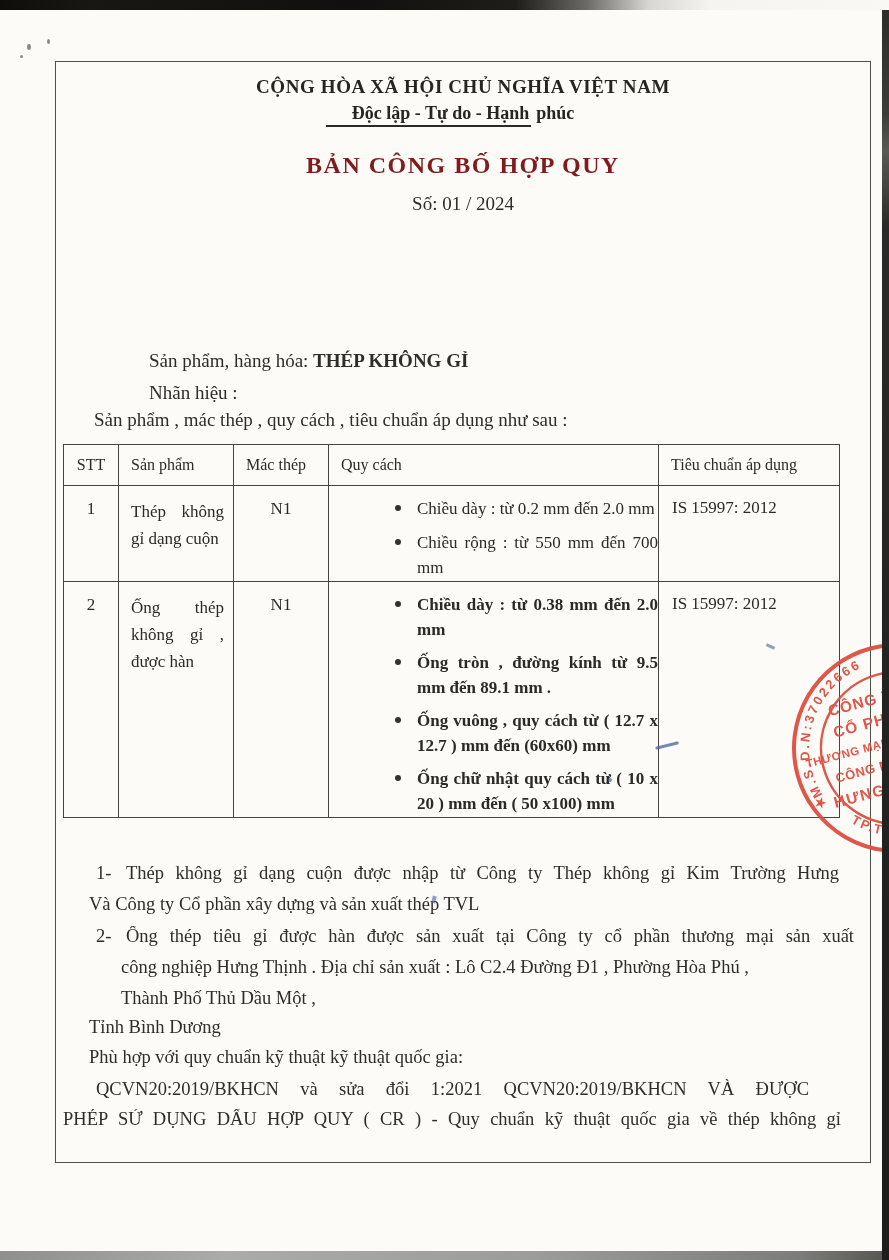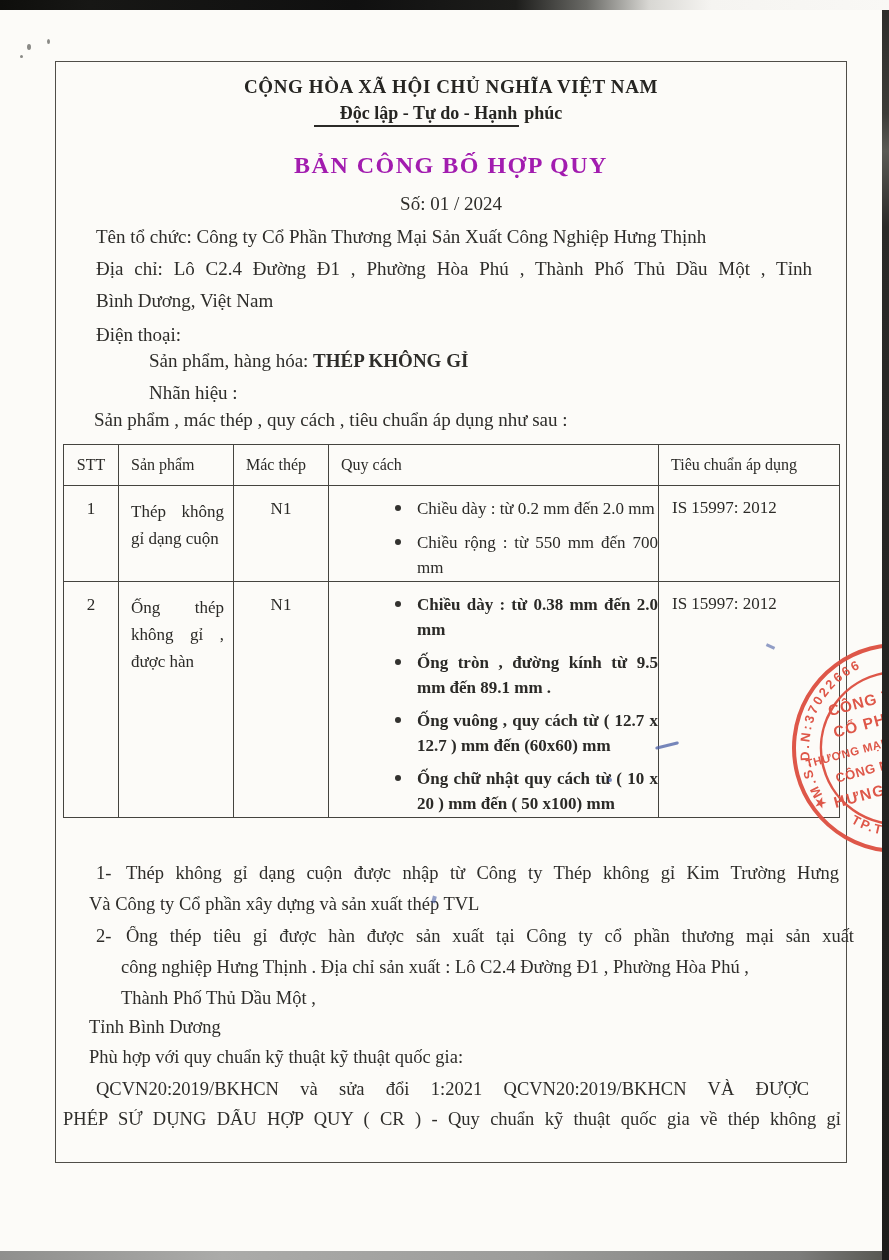--- a/index.html
+++ b/index.html
@@ -13,28 +13,28 @@
   .scan-top{position:absolute;left:0;top:0;width:889px;height:10px;z-index:11;
     background:linear-gradient(90deg,#0e0e0c 0%,#171715 10%,#101010 40%,#1d1d1b 58%,#6a6a66 66%,#d8d7d3 73%,#f5f4f1 80%,#f9f8f5 100%);}
   .scan-right{position:absolute;right:0;top:0;width:7px;height:1260px;z-index:10;
     background:linear-gradient(180deg,#2b2b29 0%,#3c3c38 9%,#5a5a55 12%,#2a2a28 18%,#232321 60%,#1d1d1b 100%);}
   .scan-bottom{position:absolute;left:0;top:1251px;width:889px;height:9px;z-index:9;
     background:linear-gradient(90deg,#8f8f8d,#ababa9 25%,#9c9c9a 60%,#7c7c7a 90%,#55554f);}
   .speck{position:absolute;background:#8a8a86;border-radius:50%;z-index:1;}
 
   
   .frame{position:absolute;left:55px;top:61px;width:790px;height:1100px;
-    border:1.5px solid #504e49;background:transparent;z-index:1;}
+    border:1.5px solid #504e49;background:transparent;z-index:1;padding-left:24px;}
 
   .center{position:absolute;left:0;width:100%;text-align:center;white-space:nowrap;}
   .h1{top:14px;font-size:19px;font-weight:bold;letter-spacing:.6px;color:#262522;}
   .h2{top:41px;font-size:18px;font-weight:bold;color:#262522;}
   .h2 .u{border-bottom:2.2px solid #2b2a27;padding:0 2px 2px 26px;margin-left:-26px;}
   .h2 .tail{margin-left:5px;}
-  .title{top:90px;font-size:24px;font-weight:bold;letter-spacing:1.5px;color:#a21caf;}
+  .title{top:90px;font-size:24px;font-weight:bold;letter-spacing:1.5px;color:#7f1d1d;}
   .doc-no{top:131px;font-size:19px;}
   .stretch{white-space:normal;text-align:justify;text-align-last:justify;overflow:hidden;max-height:30px;}
 
   .info{position:absolute;left:40px;top:159px;width:716px;font-size:19px;line-height:32px;}
   .info .phone{margin-top:2px;}
   .addr1{text-align:justify;text-align-last:justify;}
   .prod{position:absolute;left:45px;top:283px;width:700px;font-size:19px;line-height:32px;margin-left:48px;}
   .bold{font-weight:bold;}
   .intro{position:absolute;left:38px;top:347px;font-size:19px;white-space:nowrap;}
 
@@ -82,26 +82,20 @@
 <div class="speck" style="left:20px;top:55px;width:3px;height:3px;"></div>
 
 <div class="frame">
 
   <div class="center h1">CỘNG HÒA XÃ HỘI CHỦ NGHĨA VIỆT NAM</div>
   <div class="center h2"><span class="u">Độc lập - Tự do - Hạnh</span><span class="tail">phúc</span></div>
 
   <div class="center title">BẢN CÔNG BỐ HỢP QUY</div>
   <div class="center doc-no">Số: 01 / 2024</div>
 
-  <div class="info">
-    <div>Tên tổ chức: Công ty Cổ Phần Thương Mại Sản Xuất Công Nghiệp Hưng Thịnh</div>
-    <div class="addr1">Địa chỉ: Lô C2.4 Đường Đ1 , Phường Hòa Phú , Thành Phố Thủ Dầu Một , Tỉnh</div>
-    <div>Bình Dương, Việt Nam</div>
-    <div class="phone">Điện thoại:</div>
-  </div>
 
   <div class="prod">
     <div><span>Sản phẩm, hàng hóa: </span><span class="bold">THÉP KHÔNG GỈ</span></div>
     <div>Nhãn hiệu :</div>
   </div>
 
   <div class="intro">Sản phẩm , mác thép , quy cách , tiêu chuẩn áp dụng như sau :</div>
 
   <div class="tbl">
     <div class="cell hcell c0">STT</div>

